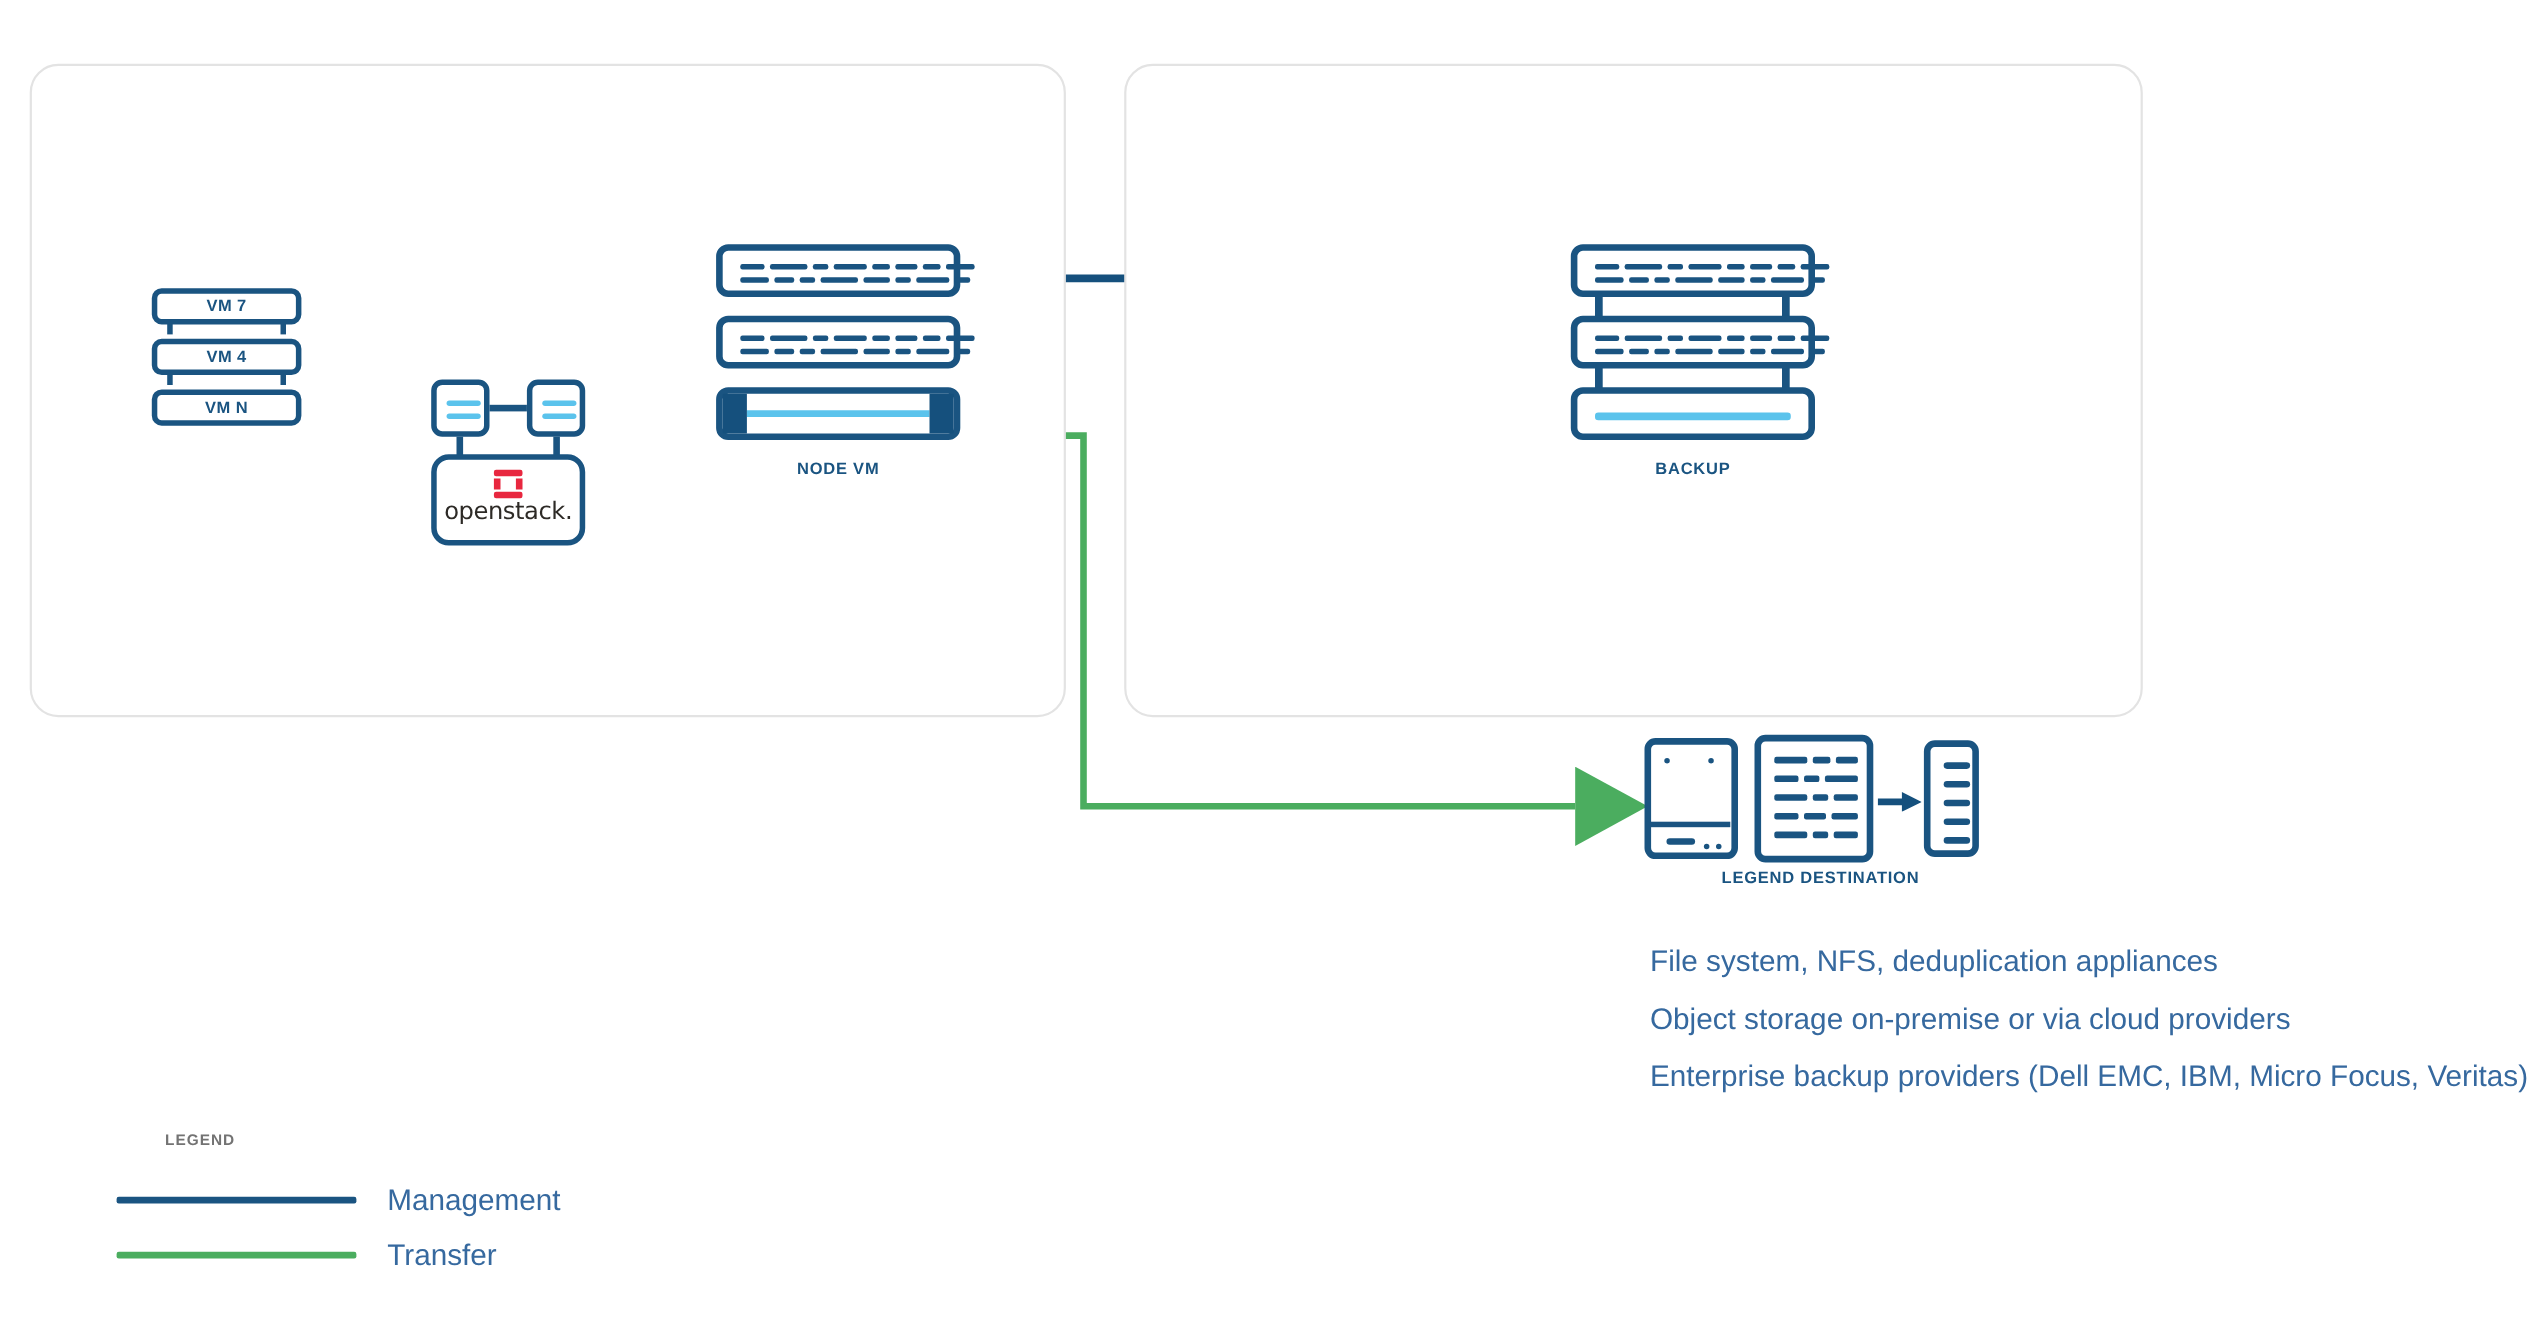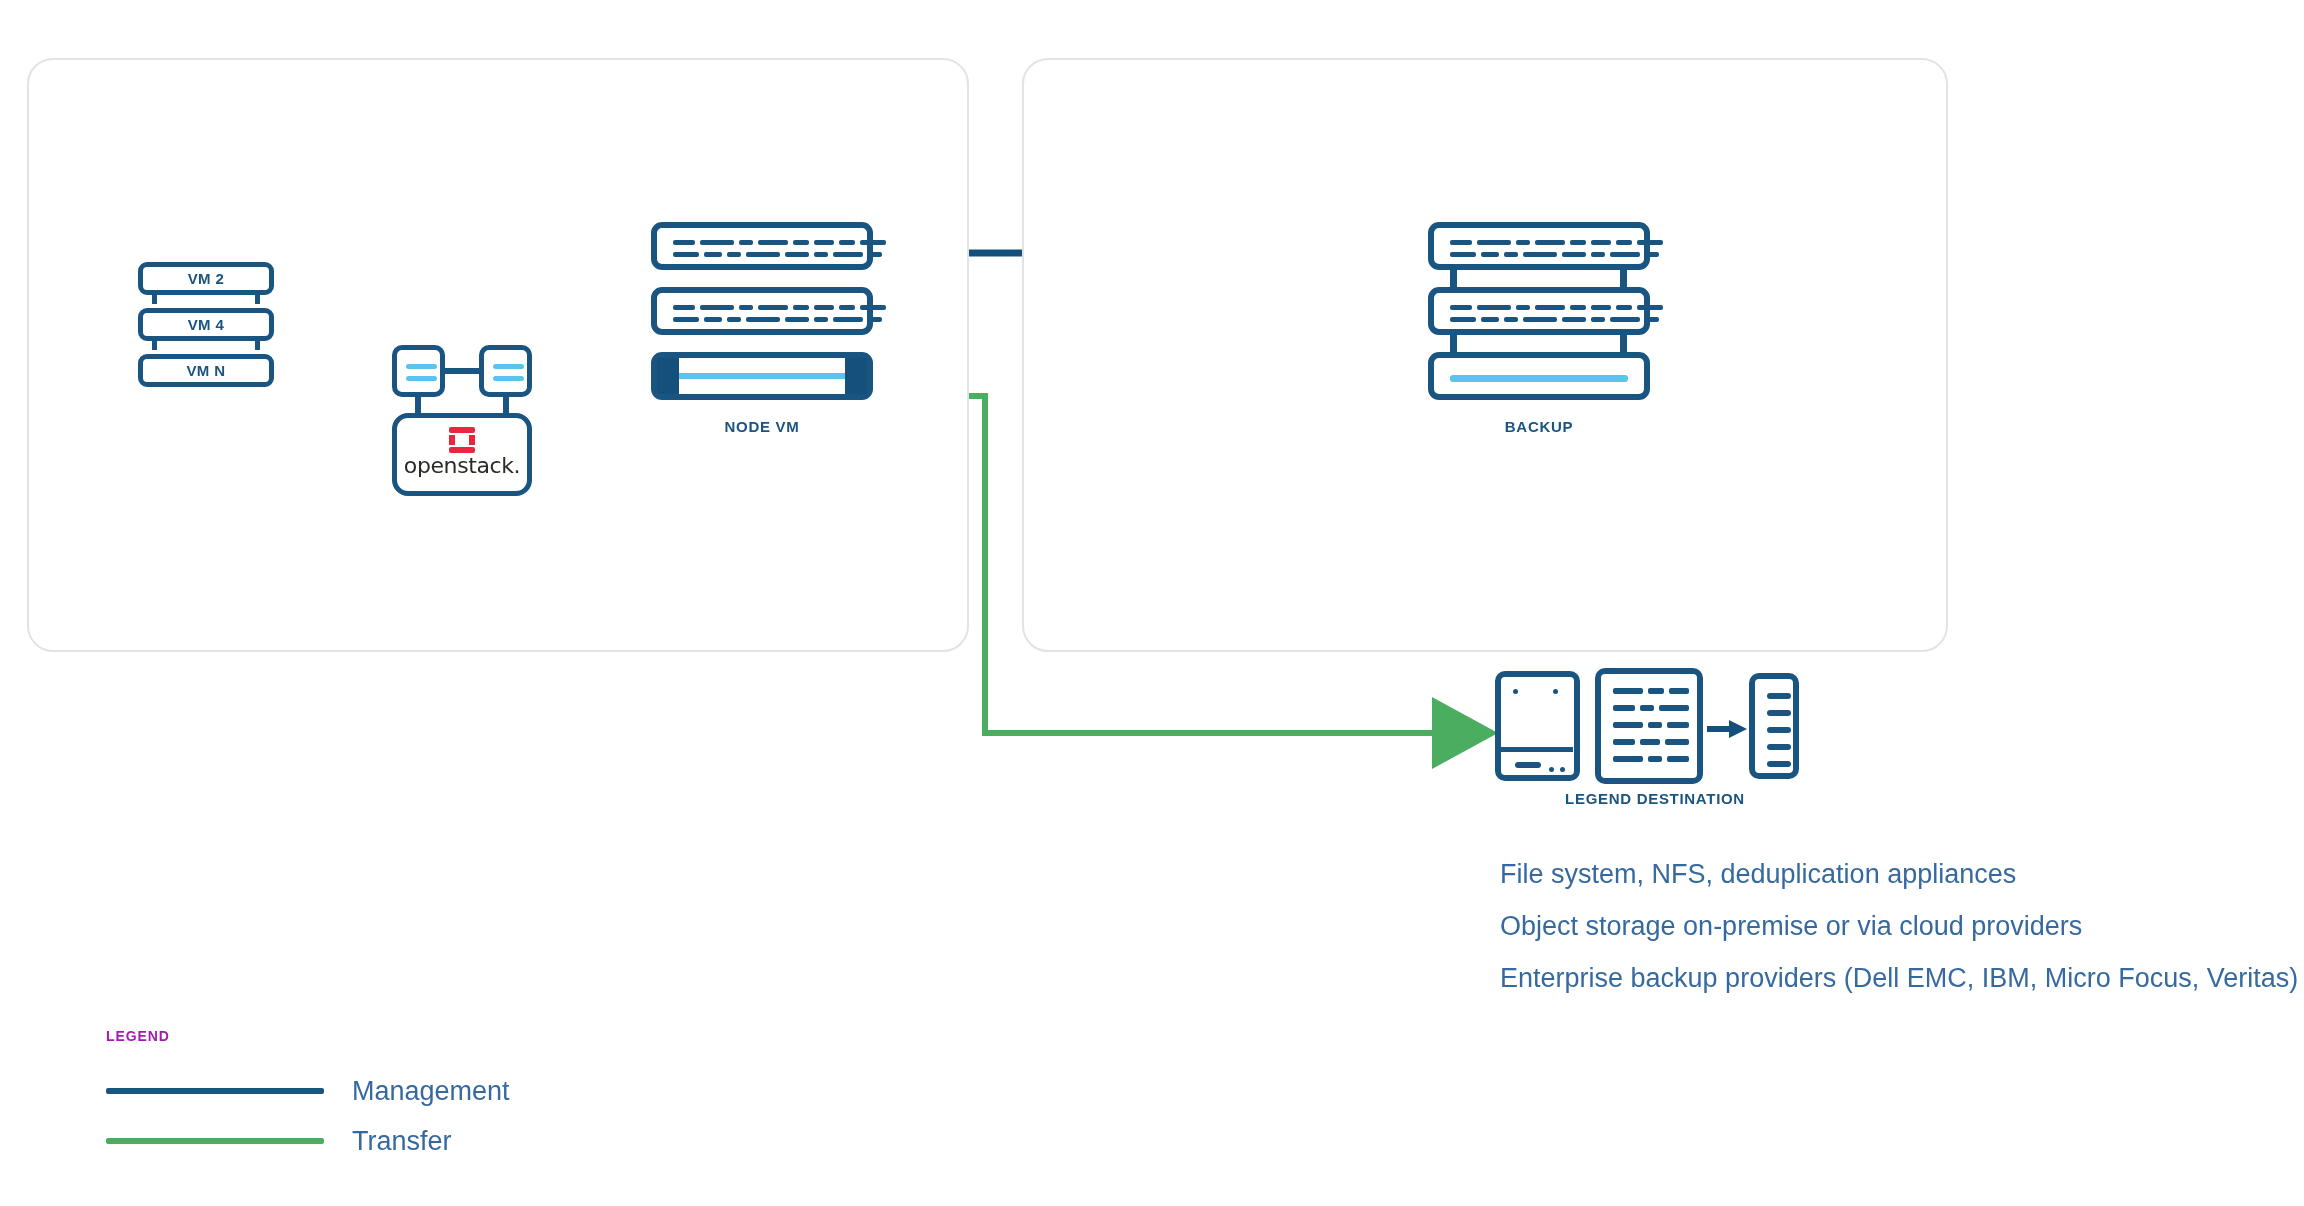--- a/index.html
+++ b/index.html
@@ -172,25 +172,26 @@
     color: #36699f;
     font-size: 27px;
     line-height: 52px;
     white-space: nowrap;
     font-family: "Liberation Sans", sans-serif;
   }
 
   
   #legend { position: absolute; left: 106px; top: 1028px; }
   #legend-title {
-    color: #a21caf;
+    color: #737373;
     font-size: 14px;
     font-weight: bold;
     letter-spacing: 0.9px;
     margin-bottom: 22px;
+    margin-left: 44px;
   }
   .legend-row { display: flex; align-items: center; height: 50px; }
   .legend-swatch { width: 218px; height: 6px; border-radius: 2px; }
   .legend-label {
     margin-left: 28px;
     color: #36699f;
     font-size: 27px;
     line-height: 27px;
   }
 </style>
@@ -221,21 +222,21 @@
 </svg>
 
 <div class="panel" id="panel-source"></div>
 <div class="panel" id="panel-target"></div>
 
 <div id="vm-stack">
   <div class="vm-connector" style="left:14px; top:28px;"></div>
   <div class="vm-connector" style="left:117px; top:28px;"></div>
   <div class="vm-connector" style="left:14px; top:74px;"></div>
   <div class="vm-connector" style="left:117px; top:74px;"></div>
-  <div class="vm-card" style="top:0px;">VM 2</div>
+  <div class="vm-card" style="top:0px;">VM 7</div>
   <div class="vm-card" style="top:46px;">VM 4</div>
   <div class="vm-card" style="top:92px;">VM N</div>
 </div>
 
 <div id="openstack-group">
   <div class="os-small" style="left:0px;">
     <div class="lt-line" style="top:14px;"></div>
     <div class="lt-line" style="top:26px;"></div>
   </div>
   <div class="os-small" style="left:87px;">

